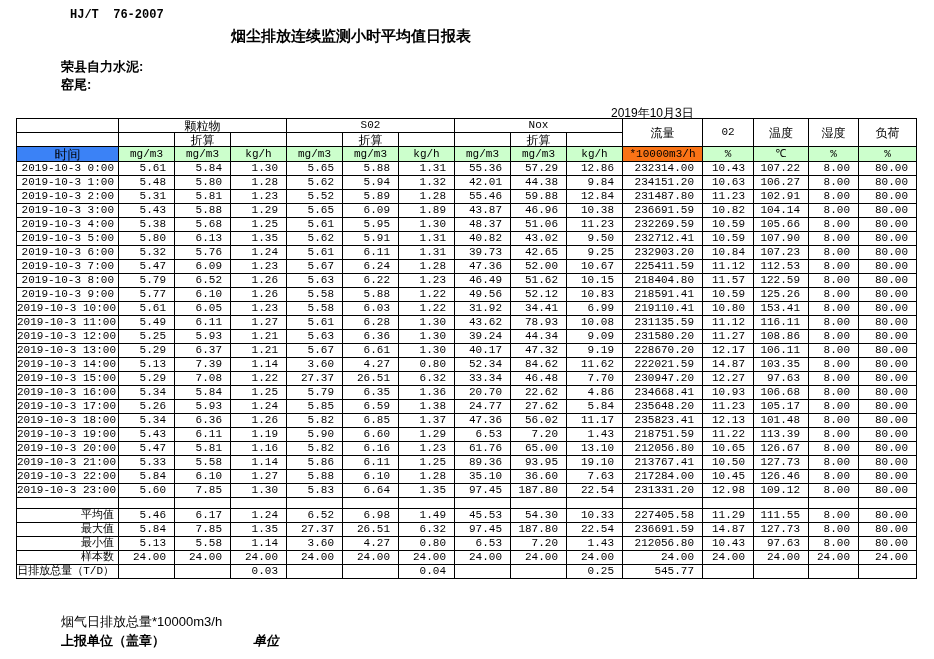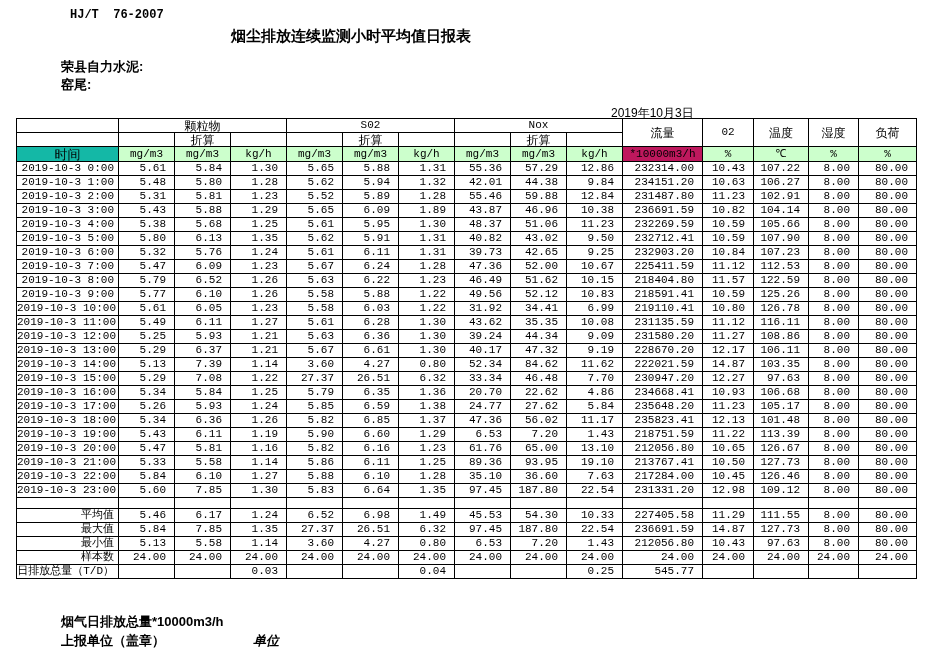--- a/index.html
+++ b/index.html
@@ -27,21 +27,21 @@
     font-size:11px;line-height:1;font-weight:normal;
   }
   tr.h1 th,tr.h2 th{height:13px;text-align:center;}
   th.cjk{font-family:"Liberation Sans","DejaVu Sans",sans-serif;font-size:12px;}
   tr.h3 th{height:14px;text-align:center;}
   tr.h3 th.cjk{font-size:13px;}
   tbody tr{height:14px;padding-left:20px;}
   tbody tr.spacer{height:11px;}
   td.time{text-align:right;padding-right:4px;}
   td.val{text-align:right;padding-right:8px;}
-  #footer-flow-total{left:13px;top:613px;font-weight:bold;font-size:13px;}
+  #footer-flow-total{left:13px;top:613px;font-weight:normal;font-size:13px;}
   #footer-report-unit{left:13px;top:632px;font-weight:bold;font-size:13px;}
   #footer-unit{left:205px;top:632px;font-weight:bold;font-size:13px;font-style:italic;}
 </style>
 </head>
 <body>
 
 <div class="abs" id="std-code">HJ/T  76-2007</div>
 <div class="abs" id="report-title">烟尘排放连续监测小时平均值日报表</div>
 <div class="abs" id="company-name">荣县自力水泥:</div>
 <div class="abs" id="location-name">窑尾:</div>
@@ -83,31 +83,31 @@
       <th class="cjk">折算</th>
       <th></th>
       <th></th>
       <th class="cjk">折算</th>
       <th></th>
       <th></th>
       <th class="cjk">折算</th>
       <th></th>
     </tr>
     <tr class="h3 green">
-      <th class="cjk" style="background: #14b8a6;">时间</th>
+      <th class="cjk" style="background: #3b82f6;">时间</th>
       <th style="background: rgb(204, 255, 204);">mg/m3</th>
       <th style="background: rgb(204, 255, 204);">mg/m3</th>
       <th style="background: rgb(204, 255, 204);">kg/h</th>
       <th style="background: rgb(204, 255, 204);">mg/m3</th>
       <th style="background: rgb(204, 255, 204);">mg/m3</th>
       <th style="background: rgb(204, 255, 204);">kg/h</th>
       <th style="background: rgb(204, 255, 204);">mg/m3</th>
       <th style="background: rgb(204, 255, 204);">mg/m3</th>
       <th style="background: rgb(204, 255, 204);">kg/h</th>
-      <th style="background: #be185d;">*10000m3/h</th>
+      <th style="background: #f97316;">*10000m3/h</th>
       <th style="background: rgb(204, 255, 204);">%</th>
       <th style="background: rgb(204, 255, 204);">℃</th>
       <th style="background: rgb(204, 255, 204);">%</th>
       <th style="background: rgb(204, 255, 204);">%</th>
     </tr>
   </thead>
   <tbody>
       <tr>
         <td class="time">2019-10-3 0:00</td>
         <td class="val">5.61</td>
@@ -284,34 +284,34 @@
         <td class="val">6.05</td>
         <td class="val">1.23</td>
         <td class="val">5.58</td>
         <td class="val">6.03</td>
         <td class="val">1.22</td>
         <td class="val">31.92</td>
         <td class="val">34.41</td>
         <td class="val">6.99</td>
         <td class="val">219110.41</td>
         <td class="val">10.80</td>
-        <td class="val">126.78</td>
+        <td class="val">153.41</td>
         <td class="val">8.00</td>
         <td class="val">80.00</td>
       </tr>
       <tr>
         <td class="time">2019-10-3 11:00</td>
         <td class="val">5.49</td>
         <td class="val">6.11</td>
         <td class="val">1.27</td>
         <td class="val">5.61</td>
         <td class="val">6.28</td>
         <td class="val">1.30</td>
         <td class="val">43.62</td>
-        <td class="val">35.35</td>
+        <td class="val">78.93</td>
         <td class="val">10.08</td>
         <td class="val">231135.59</td>
         <td class="val">11.12</td>
         <td class="val">116.11</td>
         <td class="val">8.00</td>
         <td class="val">80.00</td>
       </tr>
       <tr>
         <td class="time">2019-10-3 12:00</td>
         <td class="val">5.25</td>

